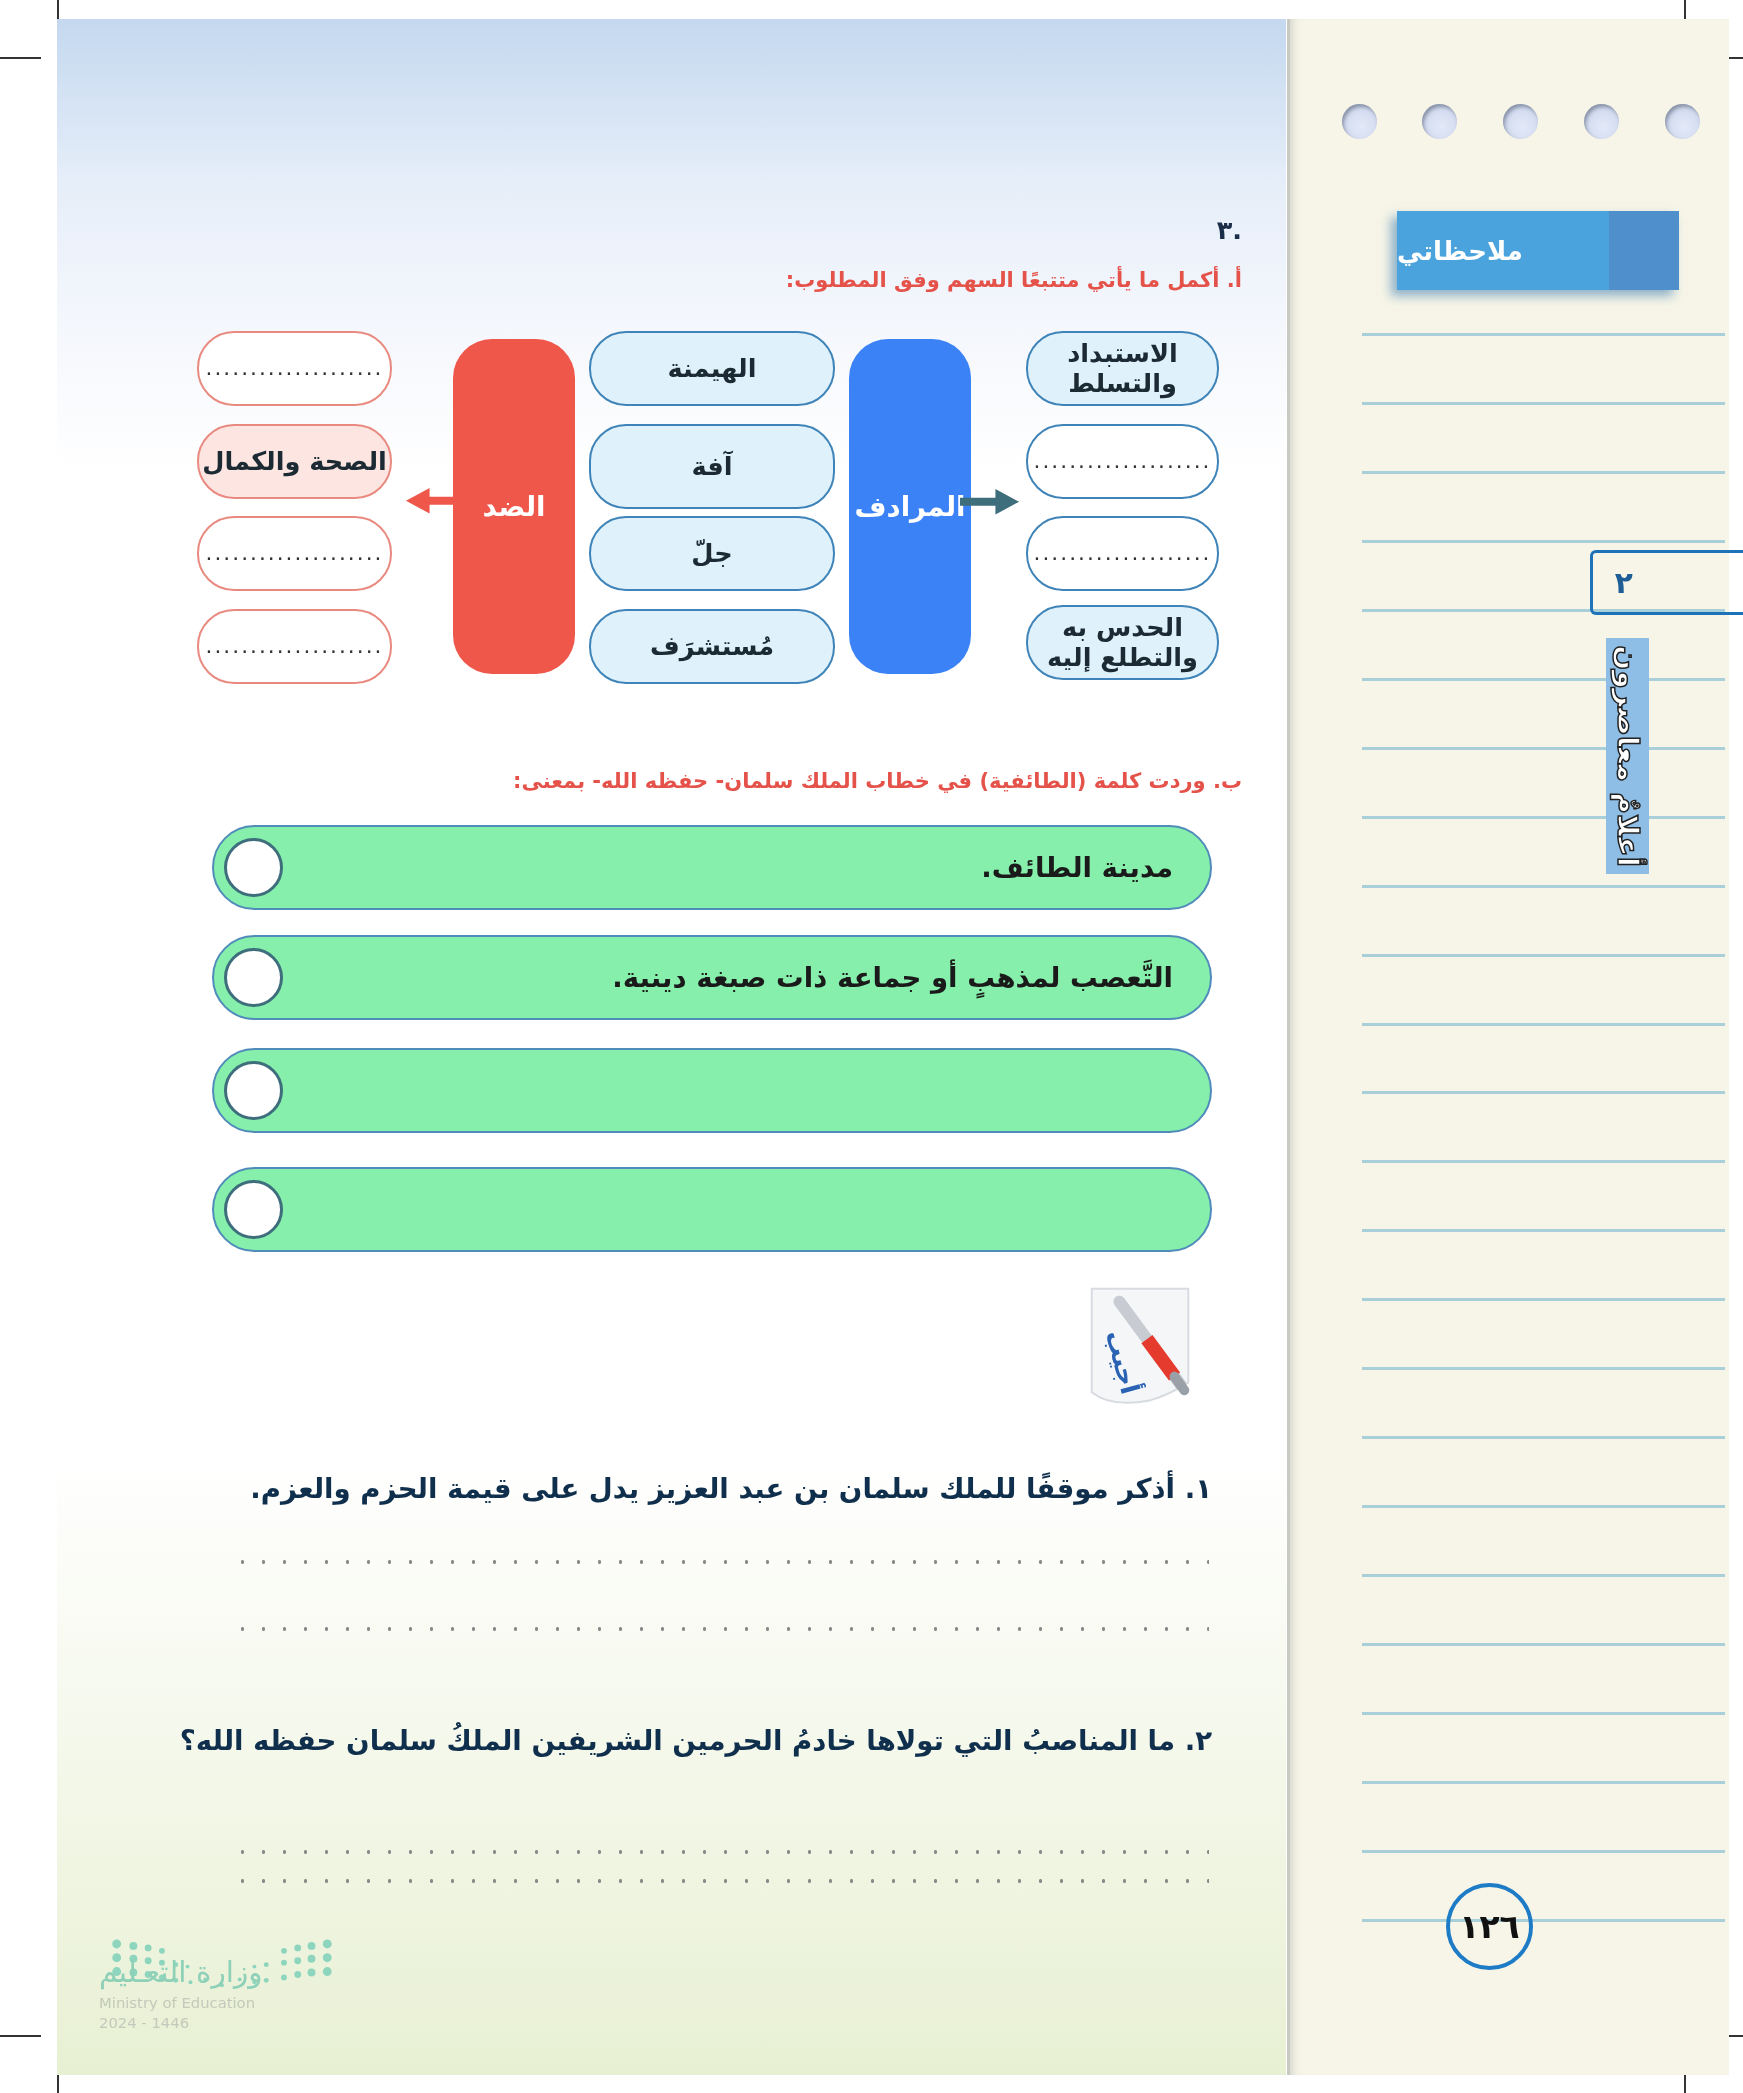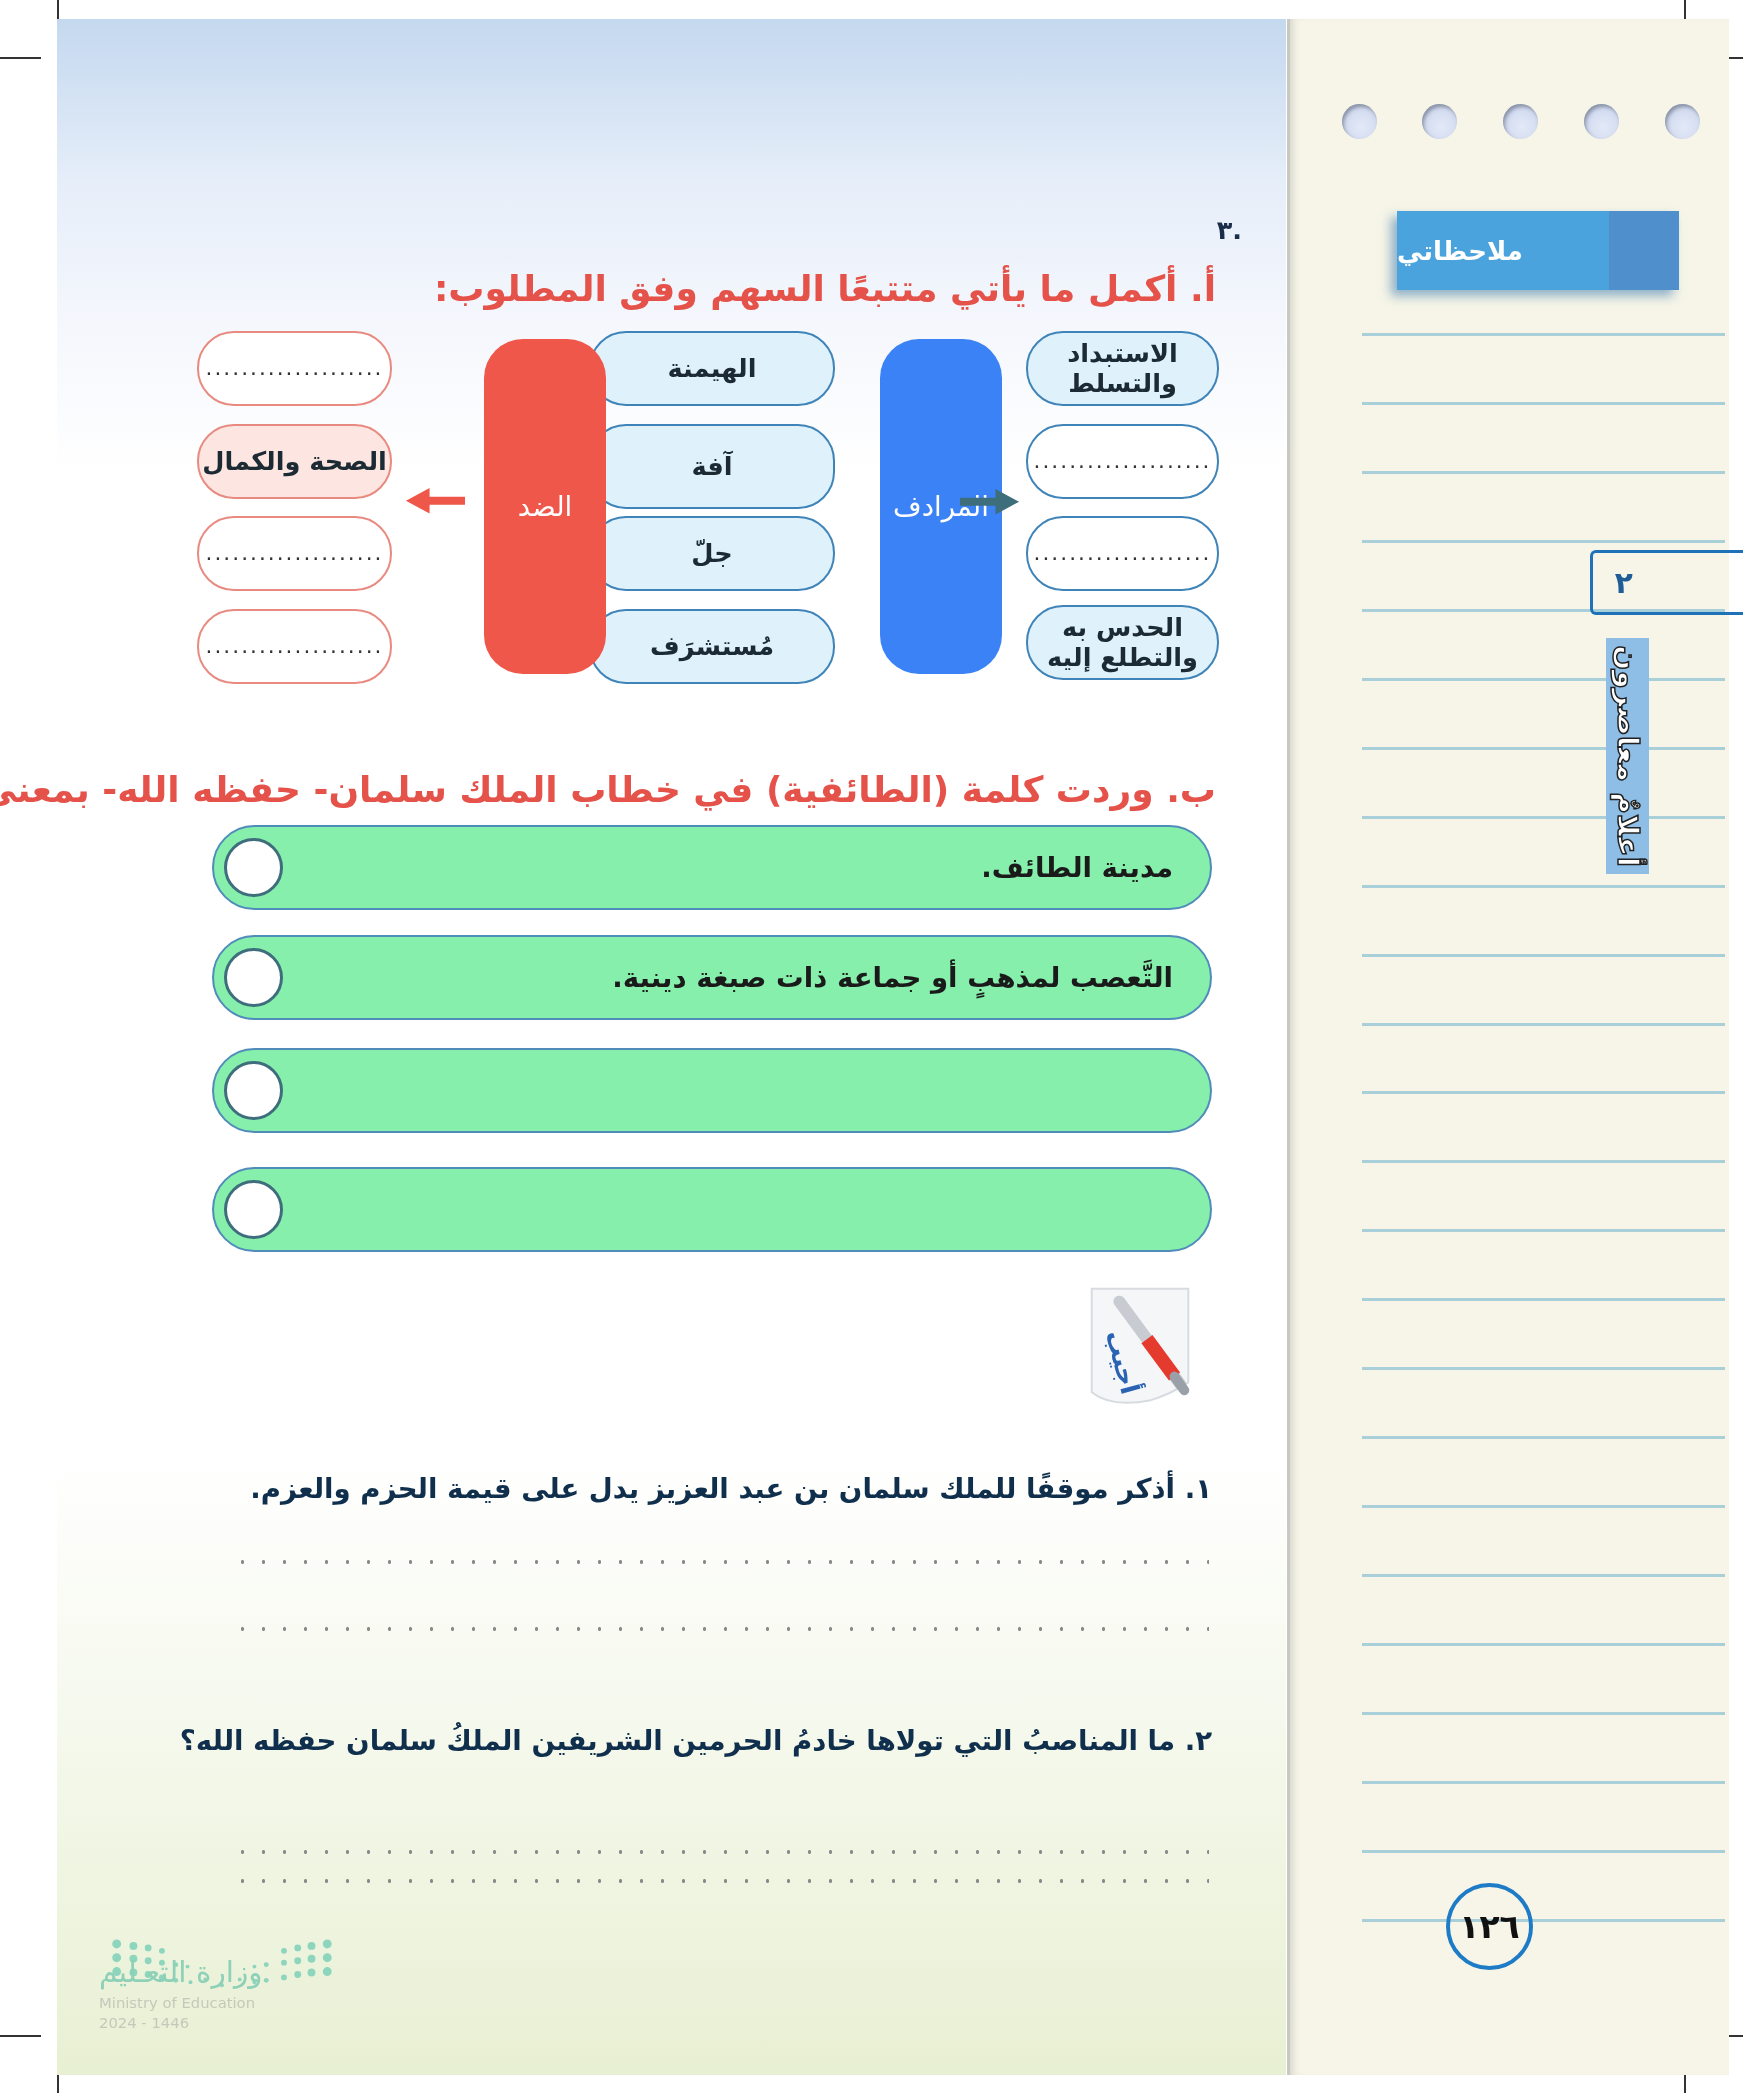--- a/index.html
+++ b/index.html
@@ -53,35 +53,35 @@
   }
   .page-num {
     position: absolute; left: 1446px; top: 1883px; width: 87px; height: 87px;
     border: 4.9px solid #1e7bc6; border-radius: 50%; box-sizing: border-box;
     display: flex; align-items: center; justify-content: center;
     font-size: 33px; font-weight: bold; color: #111;
   }
   
   .rtl { direction: rtl; }
   .q-num { position: absolute; right: 502px; top: 215px; font-size: 25.6px; font-weight: bold; color: #1a2e4a; }
-  .heading-red { position: absolute; right: 528px; font-size: 36px; font-weight: bold; color: #e4524a; white-space: nowrap; text-align: center; }
+  .heading-red { position: absolute; right: 502px; font-size: 21px; font-weight: bold; color: #e4524a; white-space: nowrap; text-align: center; }
   
   .pill {
     position: absolute; border-radius: 37px; box-sizing: border-box;
     display: flex; align-items: center; justify-content: center; text-align: center;
     font-weight: bold; font-size: 25.6px; color: #1c2a33; line-height: 1.15; direction: rtl;
   }
   .pill.blue { background: #dff1fb; border: 2px solid #3f84b8; }
   .pill.white-blue { background: #ffffff; border: 2px solid #3f84b8; }
   .pill.white-red { background: #ffffff; border: 2px solid #e98a80; }
   .pill.pink-red { background: #fde6e2; border: 2px solid #e98a80; }
   .dots { letter-spacing: 2px; color: #333; font-weight: normal; font-size: 21.7px; }
   .bar {
-    position: absolute; border-radius: 39px; color: #fff; font-weight: normal; font-size: 27.6px;
-    display: flex; align-items: center; justify-content: center; direction: rtl; margin-left: 31px;
+    position: absolute; border-radius: 39px; color: #fff; font-weight: bold; font-size: 27.6px;
+    display: flex; align-items: center; justify-content: center; direction: rtl;
   }
   .bar.syn { left: 849px; top: 339px; width: 122px; height: 335px; background: #3b82f6; }
   .bar.ant { left: 453px; top: 339px; width: 122px; height: 335px; background: #f0574b; }
   
   .option {
     position: absolute; left: 212px; width: 1000px; height: 85px; box-sizing: border-box;
     background: #86efac; border: 2px solid #4f8cba; border-radius: 43px;
   }
   .option .radio {
     position: absolute; left: 9.9px; top: 10.8px; width: 59px; height: 59px; border-radius: 50%;

